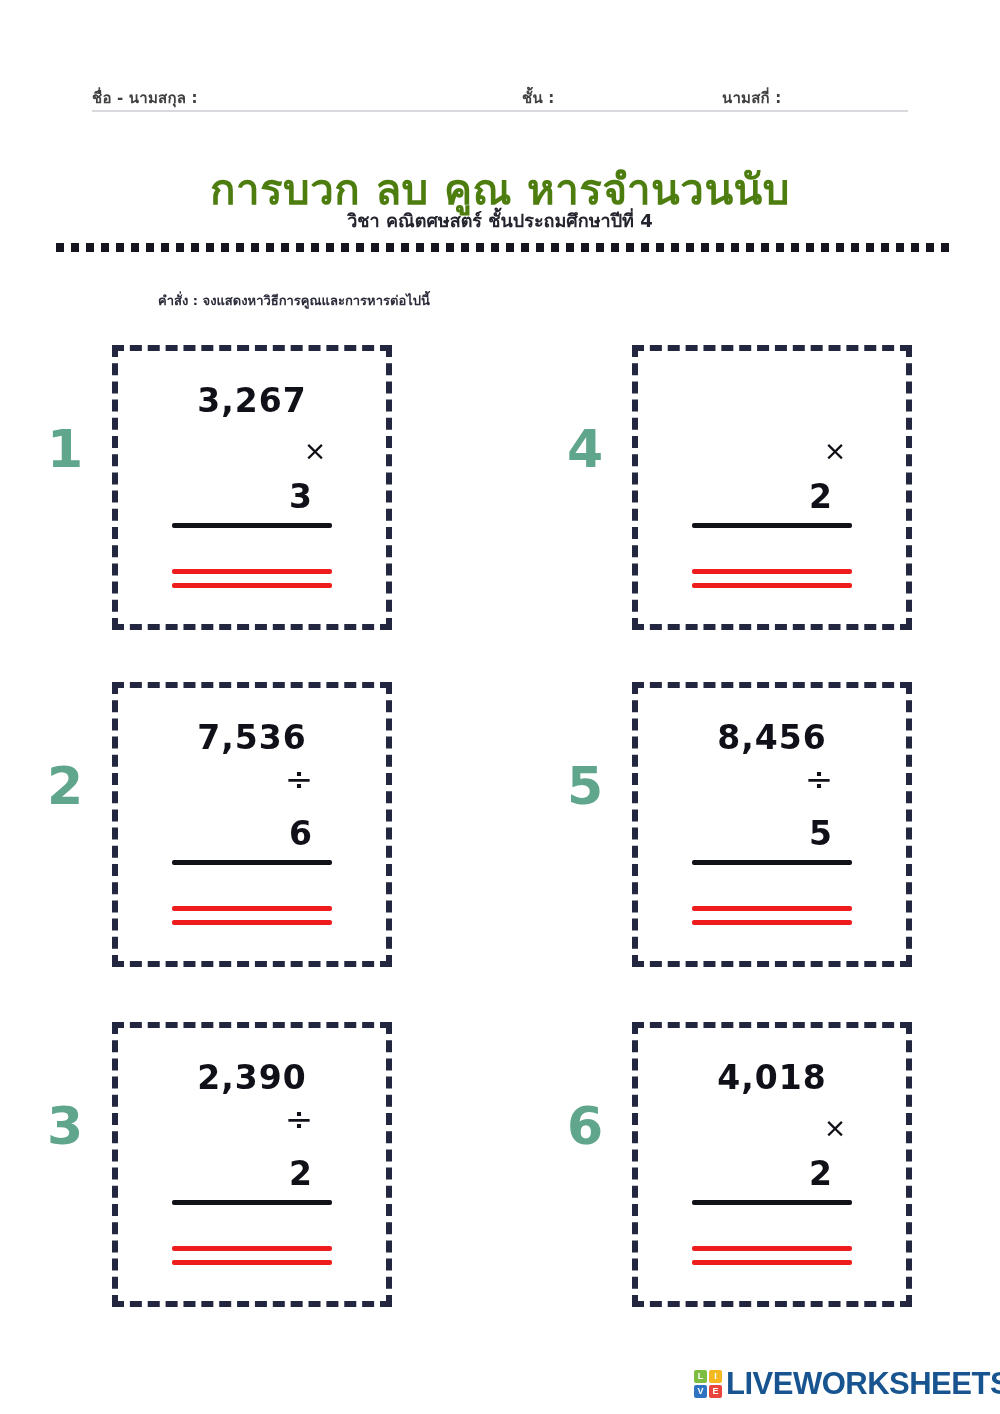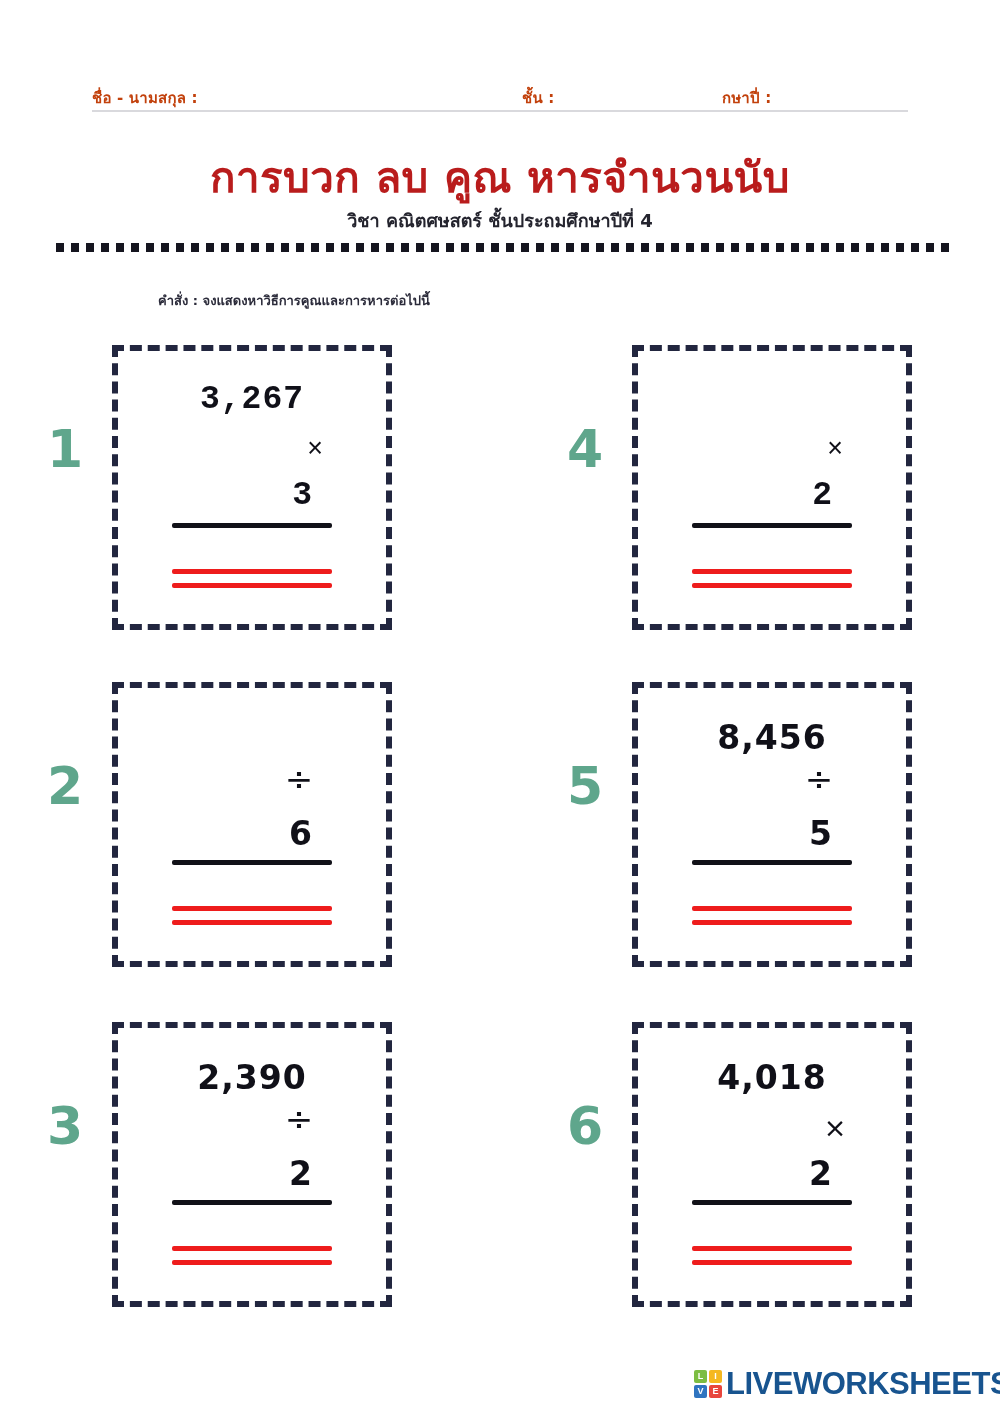--- a/index.html
+++ b/index.html
@@ -24,46 +24,46 @@
     top: 78px;
     width: 816px;
     height: 32px;
   }
   .name-field {
     position: absolute;
     bottom: 0;
     font-size: 15px;
     font-weight: bold;
     letter-spacing: .2px;
-    color: #c2410c;
+    color: #404040;
     white-space: nowrap;
   }
   .nf-name  { left: 0px; }
   .nf-class { left: 430px; }
   .nf-no    { left: 630px; }
 
   .name-rule {
     position: absolute;
     left: 92px;
     top: 110px;
     width: 816px;
     height: 2px;
     background: #d9d9dd;
   }
 
   
   .title {
     position: absolute;
     left: 0;
-    top: 126px;
+    top: 138px;
     width: 1000px;
     text-align: center;
     font-size: 42px;
     font-weight: bold;
-    color: #b91c1c;
+    color: #4d7c0f;
     letter-spacing: .5px;
     line-height: 1.15;
   }
   .subtitle {
     position: absolute;
     left: 0;
     top: 206px;
     width: 1000px;
     text-align: center;
     font-size: 18px;
@@ -102,21 +102,21 @@
     top: 345px;
     width: 1000px;
   }
   .problem {
     position: absolute;
     width: 280px;
     height: 285px;
   }
   .col-l { left: 112px; }
   .col-r { left: 632px; }
-  .row-1 { top: 0px; font-family: Liberation Mono, monospace; }
+  .row-1 { top: 0px; }
   .row-2 { top: 337px; }
   .row-3 { top: 677px; }
 
   .pnum {
     position: absolute;
     top: 78px;
     width: 70px;
     text-align: center;
     font-size: 52px;
     font-weight: bold;
@@ -233,21 +233,21 @@
     color: #18548f;
     letter-spacing: -.5px;
   }
 </style>
 </head>
 <body>
 
 <div class="name-row">
   <span class="name-field nf-name">ชื่อ - นามสกุล :</span>
   <span class="name-field nf-class">ชั้น :</span>
-  <span class="name-field nf-no">กษาปี่ :</span>
+  <span class="name-field nf-no">นามสกี่ :</span>
 </div>
 <div class="name-rule"></div>
 
 <h1 class="title">การบวก ลบ คูณ หารจำนวนนับ</h1>
 <div class="subtitle">วิชา คณิตศษสตร์ ชั้นประถมศึกษาปีที่ 4</div>
 
 <div class="separator"></div>
 
 <div class="instruction">คำสั่ง : จงแสดงหาวิธีการคูณและการหารต่อไปนี้</div>
 
@@ -263,20 +263,21 @@
       <div class="rule-black"></div>
       <div class="rule-red-1"></div>
       <div class="rule-red-2"></div>
     </div>
   </div>
 
   <div class="pnum pnum-l" style="top:415px">2</div>
   <div class="problem col-l row-2">
     <div class="box"></div>
     <div class="work">
+      <div class="operand-top">7,536</div>
       <div class="op-sign op-div">÷</div>
       <div class="operand-bottom">6</div>
       <div class="rule-black"></div>
       <div class="rule-red-1"></div>
       <div class="rule-red-2"></div>
     </div>
   </div>
 
   <div class="pnum pnum-l" style="top:755px">3</div>
   <div class="problem col-l row-3">

